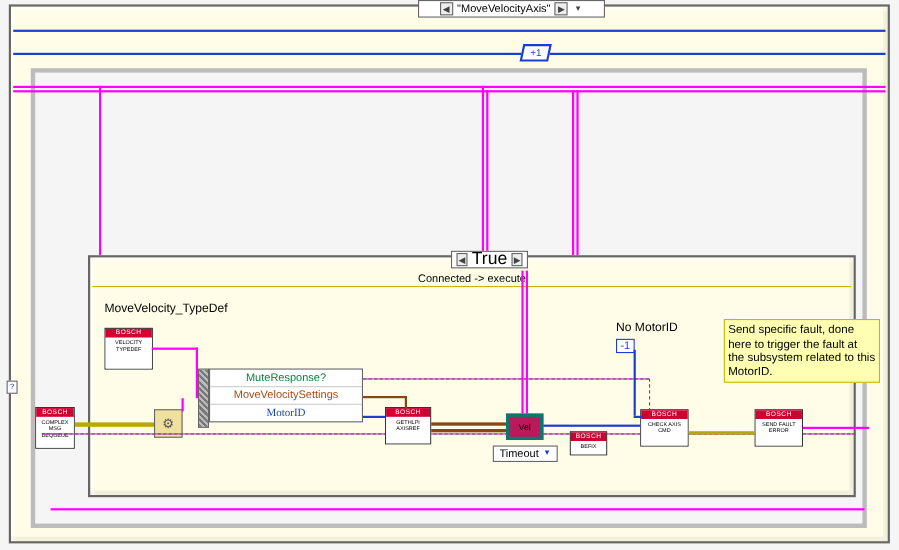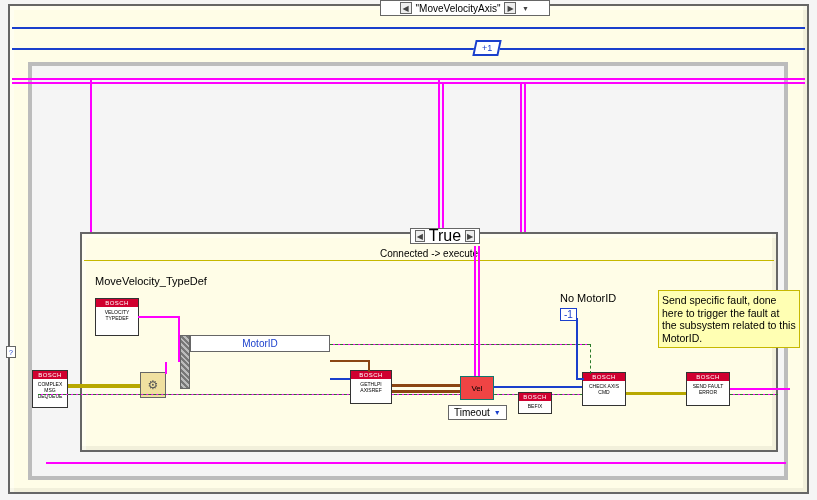--- a/index.html
+++ b/index.html
@@ -90,21 +90,21 @@
     line-height:1.2;
   }
   .small-vi {
     width:26px; height:26px; border:1px solid #666;
     background:#f0e0a0;
     display:flex; align-items:center; justify-content:center;
     font-size:12px; color:#555;
   }
   .vel-node {
     width: 34px; height: 24px;
-    border:1px solid #0f766e; background:#ef4444;
+    border:3px solid #0f766e; background:#be185d;
     display:flex; align-items:center; justify-content:center;
     font-size:9px;
   }
   .velocity-sel {
     border:1px solid #666; background:#fff;
     padding: 1px 5px; font-size:10px;
     display:flex; align-items:center; gap:4px;
   }
   .inner-shade {
     border: 4px solid #bcbcbc;
@@ -163,21 +163,23 @@
 
 <div class="abs small-vi" style="left:140px; top:372px;">
   <span>⚙</span>
 </div>
 
 <div class="wire-h yellow" style="left:68px; top:384px; width:72px; height:4px;"></div>
 
 <div class="wire-h dash-green" style="left:38px; top:394px; width:740px;"></div>
 
 <div class="abs unbundle" style="left:190px; top:335px; width:140px;">
-  <div class="row" style="color:#1a3fcc;">MotorID</div>
+  <div class="row" style="color:#0b7d3a;">MuteResponse?</div>
+  <div class="row" style="color:#a14b1a;">MoveVelocitySettings</div>
+  <div class="row" style="color:#1a3fcc;font-family:Liberation Serif, serif;">MotorID</div>
 </div>
 
 <div class="abs" style="left:180px; top:335px; width:10px; height:54px;
             background: repeating-linear-gradient(45deg,#777,#777 2px,#bbb 2px,#bbb 4px);
             border:1px solid #666;"></div>
 
 <div class="wire-h" style="left:138px; top:316px; width:42px;"></div>
 <div class="wire-v" style="left:178px; top:316px; height:46px;"></div>
 
 <div class="wire-v" style="left:165px; top:362px; height:12px;"></div>

